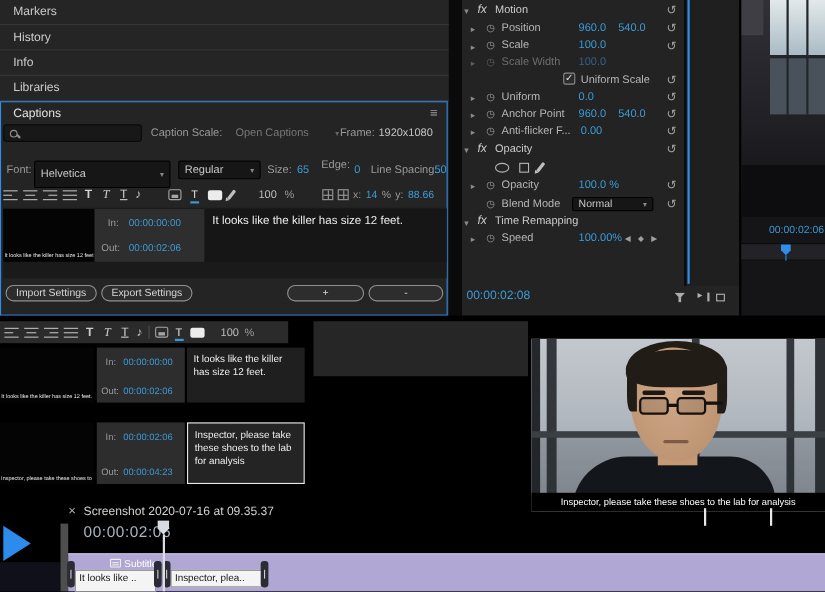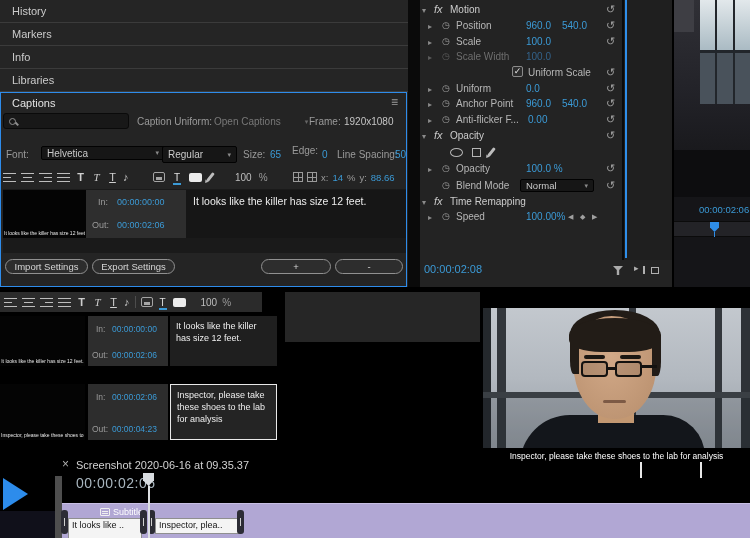--- a/index.html
+++ b/index.html
@@ -86,44 +86,44 @@
 .ic-cap{width:10px;height:8px;border:1px solid #f0f0f0;border-radius:1px;position:relative;flex:none}
 .ic-cap::after{content:"";position:absolute;left:1px;right:1px;bottom:1px;height:1px;background:#f0f0f0;box-shadow:0 -2px 0 #f0f0f0}
 .pm{position:absolute;left:672px;top:0;width:78px;height:287px;background:#151518;border-left:2px solid #000}
 </style>
 </head>
 <body>
 
 <div class="screen">
 
   <div class="lp">
+    <div class="tabrow"><span>Markers</span></div>
     <div class="tabrow"><span>History</span></div>
-    <div class="tabrow"><span>Markers</span></div>
     <div class="tabrow"><span>Info</span></div>
     <div class="tabrow"><span>Libraries</span></div>
   </div>
 
   <div class="capwrap">
     <span class="a" style="left:11px;top:4px;color:#e2e2e2;font-size:11px">Captions</span>
     <span class="g-menu a" style="right:8px;top:2px;color:#9f9f9f;font-size:12px"></span>
 
     <div class="searchbox a" style="left:2px;top:20px;width:126px;height:16px">
       <span class="ic-mag"></span>
       <input style="">
     </div>
-    <span class="lab a" style="left:136px;top:23px">Caption Uniform:</span>
+    <span class="lab a" style="left:136px;top:23px">Caption Scale:</span>
     <div class="a" style="left:213px;top:23px;display:flex;gap:24px;align-items:center">
       <span class="lab" style="color:#787878">Open Captions</span>
       <span class="g-chev-d" style="color:#666;font-size:7px"></span>
     </div>
     <span class="lab a" style="left:308px;top:23px">Frame:</span>
     <span class="tx a" style="left:343px;top:23px">1920x1080</span>
 
     <span class="lab a" style="left:5px;top:56px">Font:</span>
-    <div class="dd" style="left:40px;top:53px;width:124px;height:14px">
+    <div class="dd" style="left:30px;top:53px;width:124px;height:25px">
       <span>Helvetica</span>
         <span class="g-chev-d"></span>
     </div>
     <div class="dd" style="left:161px;top:53px;width:75px;height:17px">
       <span>Regular</span>
         <span class="g-chev-d"></span>
     </div>
     <span class="lab a" style="left:242px;top:56px">Size:</span>
     <span class="val a" style="left:269px;top:56px">65</span>
     <span class="lab a" style="left:291px;top:52px">Edge:</span>
@@ -403,21 +403,21 @@
       <div class="a" style="left:124px;top:59px;width:9px;height:2.5px;background:#141210"></div>
       <div class="a" style="left:158px;top:57px;width:16px;height:2.5px;background:#141210"></div>
       <div class="a" style="left:120px;top:92px;width:23px;height:3px;background:#7d5a45;border-radius:2px"></div>
       <div class="capbar">Inspector, please take these shoes to the lab for analysis</div>
     </div>
 
     <div class="a" style="left:640px;top:175px;width:2px;height:16px;background:#e8e8e8"></div>
     <div class="a" style="left:700px;top:175px;width:2px;height:16px;background:#e8e8e8"></div>
 
     <span class="g-close a" style="left:62px;top:170px;color:#b0b0b0;font-size:12px"></span>
-    <span class="a" style="left:76px;top:172px;font-size:11px;color:#d2d2d2;white-space:nowrap">Screenshot 2020-06-16 at 09.35.37</span>
+    <span class="a" style="left:76px;top:172px;font-size:11px;color:#d2d2d2;white-space:nowrap">Screenshot 2020-07-16 at 09.35.37</span>
 
     <div class="ptri a" style="left:3px;top:191px"></div>
     <div class="a" style="left:0;top:224px;width:55px;height:27px;background:#10101a"></div>
     <div class="a" style="left:55px;top:189px;width:7px;height:62px;background:#4e4e4e"></div>
     <span class="a" style="left:76px;top:188px;font-size:14px;color:#a9b6bf;letter-spacing:.5px;white-space:nowrap">00:00:02:06</span>
 
     <div class="a" style="left:62px;top:216px;width:688px;height:35px;background:#b1a7d4;border-top:1px solid #c8bfe4">
       <div class="a" style="left:38px;top:3px;display:flex;align-items:center;gap:3px">
         <span class="ic-cap"></span>
         <span style="font-size:9px;color:#fff;white-space:nowrap">Subtitle</span>

